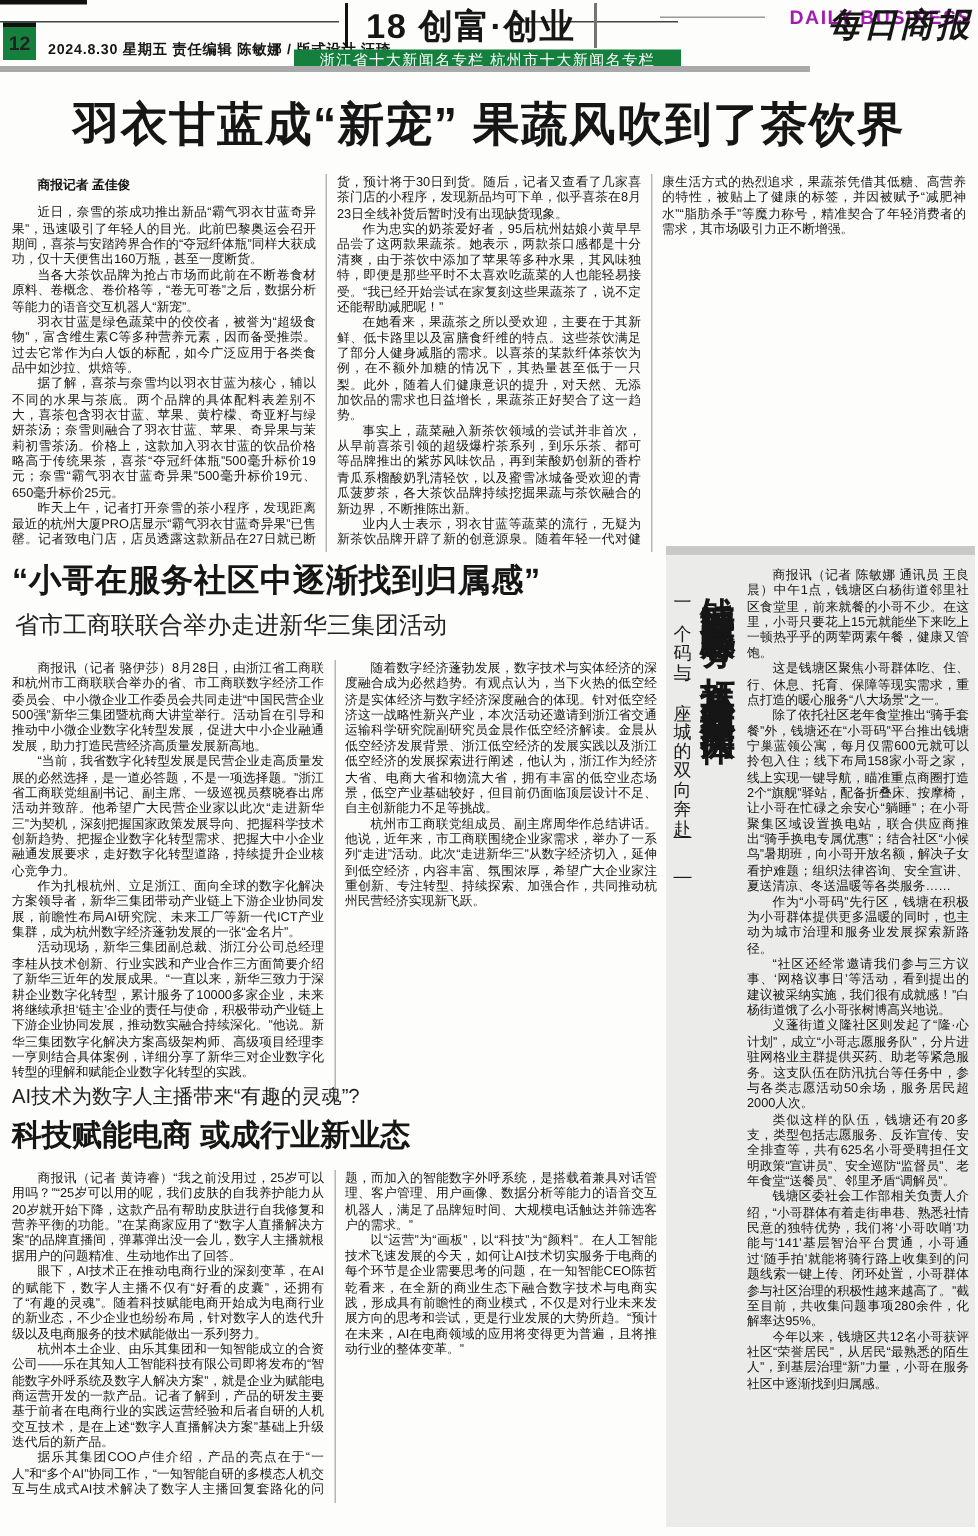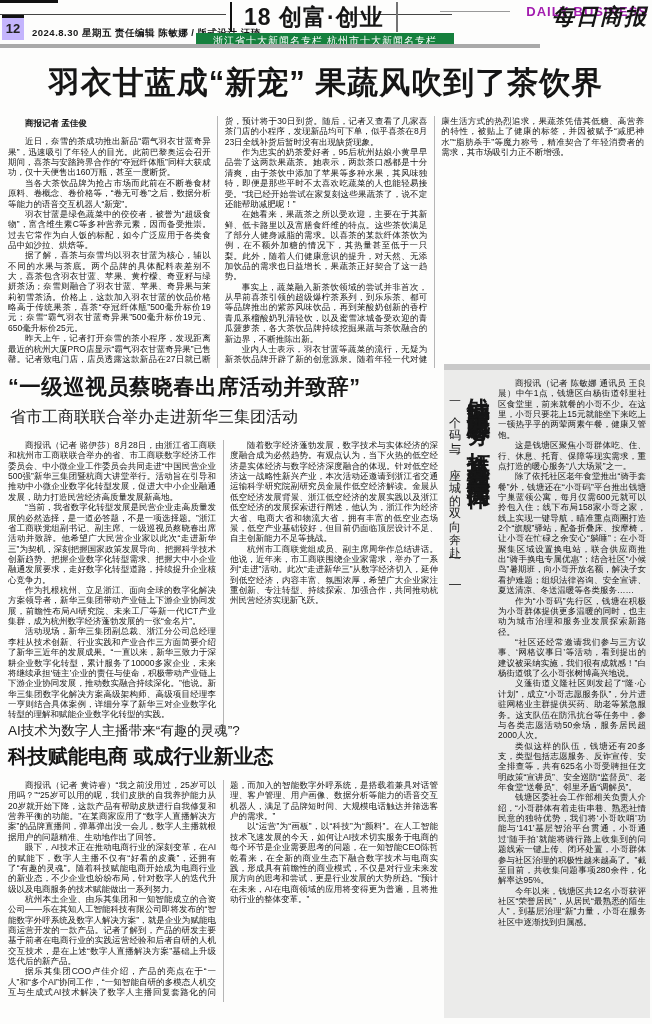--- a/index.html
+++ b/index.html
@@ -9,21 +9,21 @@
     font-family:"Liberation Sans","DejaVu Sans",sans-serif;color:#161616;
   }
   
   .header{position:absolute;top:0;left:0;width:652px;height:56px;}
   .hdr-top-black{position:absolute;top:0;left:0;width:58px;height:3px;background:#111;}
   .hdr-line-left{position:absolute;top:14px;left:0;width:226px;height:1px;background:#444;}
   .hdr-line-mid{position:absolute;top:14px;left:340px;width:112px;height:1px;background:#444;}
   .hdr-line-right{position:absolute;top:11px;left:440px;width:70px;height:1px;background:#999;}
   .page-box{
     position:absolute;top:15px;left:2px;width:22px;height:22px;
-    background:#c4b5fd;border-top:3px solid #111;color:#222;
+    background:#15803d;border-top:3px solid #111;color:#222;
     font-size:13px;font-weight:bold;text-align:center;line-height:22px;
   }
   .date-line{position:absolute;top:27px;left:32px;font-size:9.5px;font-weight:bold;letter-spacing:.5px;}
   .section-title{
     position:absolute;top:2px;left:230px;height:30px;line-height:30px;
     padding:0 12px;border-left:2px solid #111;border-right:2px solid #737373;
     font-size:23px;font-weight:900;letter-spacing:1px;
   }
   .banner{
     position:absolute;top:33px;left:196px;width:258px;height:15px;
@@ -98,21 +98,21 @@
           <p>昨天上午，记者打开奈雪的茶小程序，发现距离最近的杭州大厦PRO店显示“霸气羽衣甘蓝奇异果”已售罄。记者致电门店，店员透露这款新品在27日就已断货，预计将于30日到货。随后，记者又查看了几家喜茶门店的小程序，发现新品均可下单，似乎喜茶在8月23日全线补货后暂时没有出现缺货现象。</p>
           <p>作为忠实的奶茶爱好者，95后杭州姑娘小黄早早品尝了这两款果蔬茶。她表示，两款茶口感都是十分清爽，由于茶饮中添加了苹果等多种水果，其风味独特，即便是那些平时不太喜欢吃蔬菜的人也能轻易接受。“我已经开始尝试在家复刻这些果蔬茶了，说不定还能帮助减肥呢！”</p>
           <p>在她看来，果蔬茶之所以受欢迎，主要在于其新鲜、低卡路里以及富膳食纤维的特点。这些茶饮满足了部分人健身减脂的需求。以喜茶的某款纤体茶饮为例，在不额外加糖的情况下，其热量甚至低于一只梨。此外，随着人们健康意识的提升，对天然、无添加饮品的需求也日益增长，果蔬茶正好契合了这一趋势。</p>
           <p>事实上，蔬菜融入新茶饮领域的尝试并非首次，从早前喜茶引领的超级爆柠茶系列，到乐乐茶、都可等品牌推出的紫苏风味饮品，再到茉酸奶创新的香柠青瓜系榴酸奶乳清轻饮，以及蜜雪冰城备受欢迎的青瓜菠萝茶，各大茶饮品牌持续挖掘果蔬与茶饮融合的新边界，不断推陈出新。</p>
           <p>业内人士表示，羽衣甘蓝等蔬菜的流行，无疑为新茶饮品牌开辟了新的创意源泉。随着年轻一代对健康生活方式的热烈追求，果蔬茶凭借其低糖、高营养的特性，被贴上了健康的标签，并因被赋予“减肥神水”“脂肪杀手”等魔力称号，精准契合了年轻消费者的需求，其市场吸引力正不断增强。</p>
         </div>
     </div>
   </section>
 
   <section class="article2">
-    <h2>“一级巡视员蔡晓春出席活动并致辞”</h2>
+    <h2>“小哥在服务社区中逐渐找到归属感”</h2>
     <div class="subhead">省市工商联联合举办走进新华三集团活动</div>
     <div class="cols">
       <div>
           <p>商报讯（记者 骆伊莎）8月28日，由浙江省工商联和杭州市工商联联合举办的省、市工商联数字经济工作委员会、中小微企业工作委员会共同走进“中国民营企业500强”新华三集团暨杭商大讲堂举行。活动旨在引导和推动中小微企业数字化转型发展，促进大中小企业融通发展，助力打造民营经济高质量发展新高地。</p>
           <p>“当前，我省数字化转型发展是民营企业走高质量发展的必然选择，是一道必答题，不是一项选择题。”浙江省工商联党组副书记、副主席、一级巡视员蔡晓春出席活动并致辞。他希望广大民营企业家以此次“走进新华三”为契机，深刻把握国家政策发展导向、把握科学技术创新趋势、把握企业数字化转型需求、把握大中小企业融通发展要求，走好数字化转型道路，持续提升企业核心竞争力。</p>
           <p>作为扎根杭州、立足浙江、面向全球的数字化解决方案领导者，新华三集团带动产业链上下游企业协同发展，前瞻性布局AI研究院、未来工厂等新一代ICT产业集群，成为杭州数字经济蓬勃发展的一张“金名片”。</p>
           <p>活动现场，新华三集团副总裁、浙江分公司总经理李桂从技术创新、行业实践和产业合作三方面简要介绍了新华三近年的发展成果。“一直以来，新华三致力于深耕企业数字化转型，累计服务了10000多家企业，未来将继续承担‘链主’企业的责任与使命，积极带动产业链上下游企业协同发展，推动数实融合持续深化。”他说。新华三集团数字化解决方案高级架构师、高级项目经理李一亨则结合具体案例，详细分享了新华三对企业数字化转型的理解和赋能企业数字化转型的实践。</p>
           <p>随着数字经济蓬勃发展，数字技术与实体经济的深度融合成为必然趋势。有观点认为，当下火热的低空经济是实体经济与数字经济深度融合的体现。针对低空经济这一战略性新兴产业，本次活动还邀请到浙江省交通运输科学研究院副研究员金晨作低空经济解读。金晨从低空经济发展背景、浙江低空经济的发展实践以及浙江低空经济的发展探索进行阐述，他认为，浙江作为经济大省、电商大省和物流大省，拥有丰富的低空业态场景，低空产业基础较好，但目前仍面临顶层设计不足、自主创新能力不足等挑战。</p>
           <p>杭州市工商联党组成员、副主席周华作总结讲话。他说，近年来，市工商联围绕企业家需求，举办了一系列“走进”活动。此次“走进新华三”从数字经济切入，延伸到低空经济，内容丰富、氛围浓厚，希望广大企业家注重创新、专注转型、持续探索、加强合作，共同推动杭州民营经济实现新飞跃。</p>
         </div>

